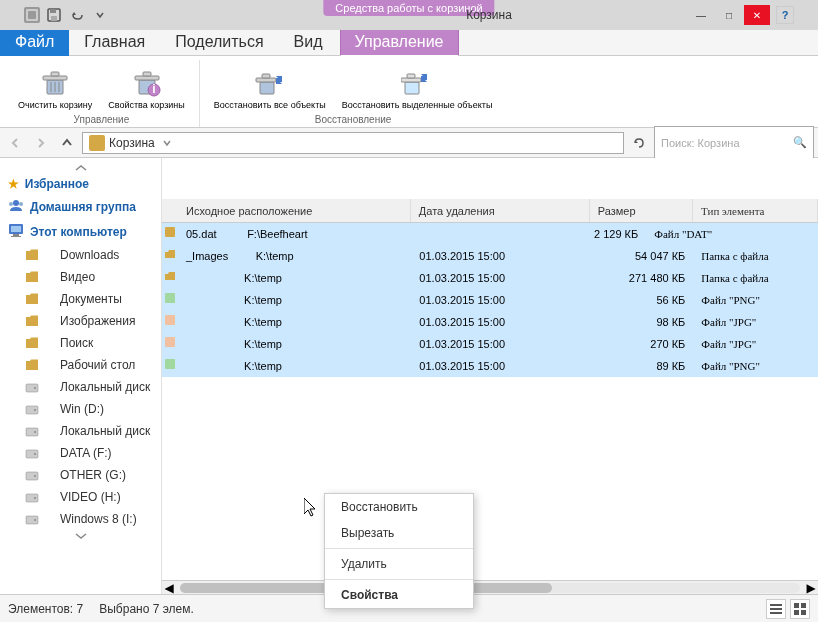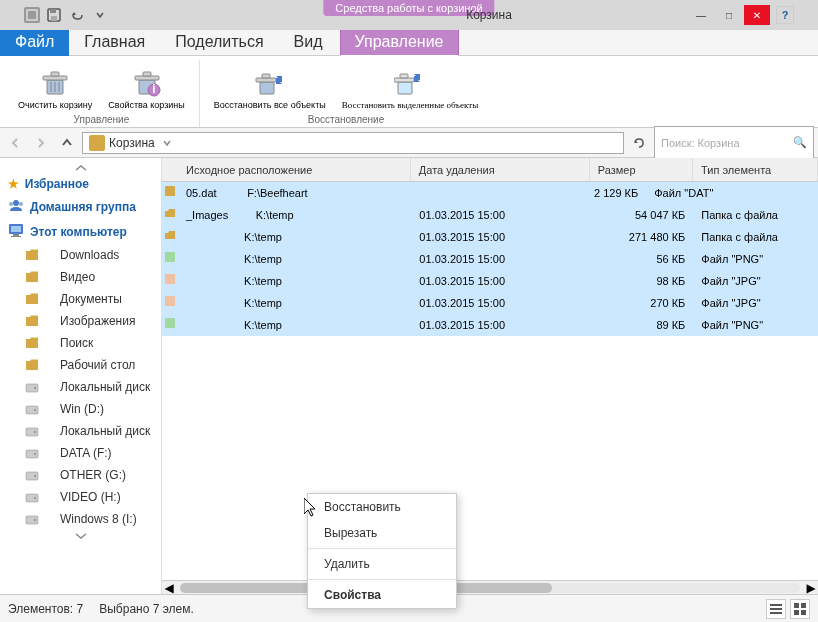--- a/index.html
+++ b/index.html
@@ -104,47 +104,47 @@
     .sidebar-item {
       display: flex; align-items: center; padding: 3px 8px 3px 24px;
       gap: 20px; cursor: pointer; font-size: 12px; color: #333;
     }
     .sidebar-icon { width: 16px; height: 16px; display: flex; align-items: center; justify-content: center; }
 
     
     .filelist-area { flex: 1; background: white; overflow: hidden; display: flex; flex-direction: column; }
     .filelist-header {
       display: flex; background: #f0f0f0; border-bottom: 1px solid #ccc;
-      height: 24px; align-items: center;
+      height: 24px; align-items: center; margin-top: 41px;
     }
     .filelist-col {
       padding: 2px 8px; font-size: 11px; color: #333; cursor: pointer;
       border-right: 1px solid #ddd; height: 100%; display: flex; align-items: center;
     }
     .col-name { flex: 2; }
     .col-date { flex: 1.5; }
     .col-size { flex: 0.8; text-align: right; }
-    .col-type { flex: 1; }
+    .col-type { flex: 1; font-family: Liberation Serif, serif; }
 
     .filelist-body { flex: 1; overflow-y: auto; }
     .file-row {
       display: flex; align-items: center; height: 22px;
       border-bottom: 1px solid transparent; cursor: pointer;
     }
     .file-row.selected { background: #cce8ff; }
     .file-cell {
       padding: 2px 8px; font-size: 11px; overflow: hidden;
       white-space: nowrap; text-overflow: ellipsis;
     }
 
     
     .context-menu {
       position: absolute; background: white; border: 1px solid #ccc;
       box-shadow: 2px 2px 8px rgba(0,0,0,0.2); width: 150px; z-index: 100;
-      top: 335px; left: 307px;
+      top: 335px; left: 324px;
     }
     .context-item {
       padding: 6px 16px; cursor: pointer; font-size: 12px; color: #333;
     }
     .context-item.bold { font-weight: bold; }
     .context-separator { height: 1px; background: #e0e0e0; margin: 2px 0; }
 
     
     .hscroll-bar {
       height: 14px; background: #f0f0f0; border-top: 1px solid #ccc;
@@ -264,21 +264,21 @@
       </div>
       <div class="ribbon-btn">
         <div class="ribbon-btn-icon">
           <svg width="32" height="32" viewBox="0 0 32 32">
             <rect x="4" y="16" width="14" height="12" rx="1" fill="#cce8ff" stroke="#888" stroke-width="1"></rect>
             <rect x="0" y="12" width="20" height="4" rx="1" fill="#e0e0e0" stroke="#888" stroke-width="1"></rect>
             <rect x="6" y="8" width="8" height="4" rx="1" fill="#e0e0e0" stroke="#888" stroke-width="1"></rect>
             <path d="M20 8 L26 8 L26 14 L24 14 L26 16 L20 16 L20 10 L22 10 Z" fill="#4a7acc"></path>
           </svg>
         </div>
-        <span style="font-size:9px;text-align:right;line-height:1.2;font-family:Liberation Serif, serif;">Восстановить выделенные объекты</span>
+        <span style="font-size:9px;text-align:right;line-height:1.2;">Восстановить выделенные объекты</span>
       </div>
     </div>
     <div class="ribbon-group-label">Восстановление</div>
   </div>
 </div>
 
 <div class="addressbar">
   <div class="nav-btn disabled">
     <svg width="12" height="12" viewBox="0 0 12 12">
         <path d="M8 2 L4 6 L8 10" fill="none" stroke="#bbb" stroke-width="2"></path>

